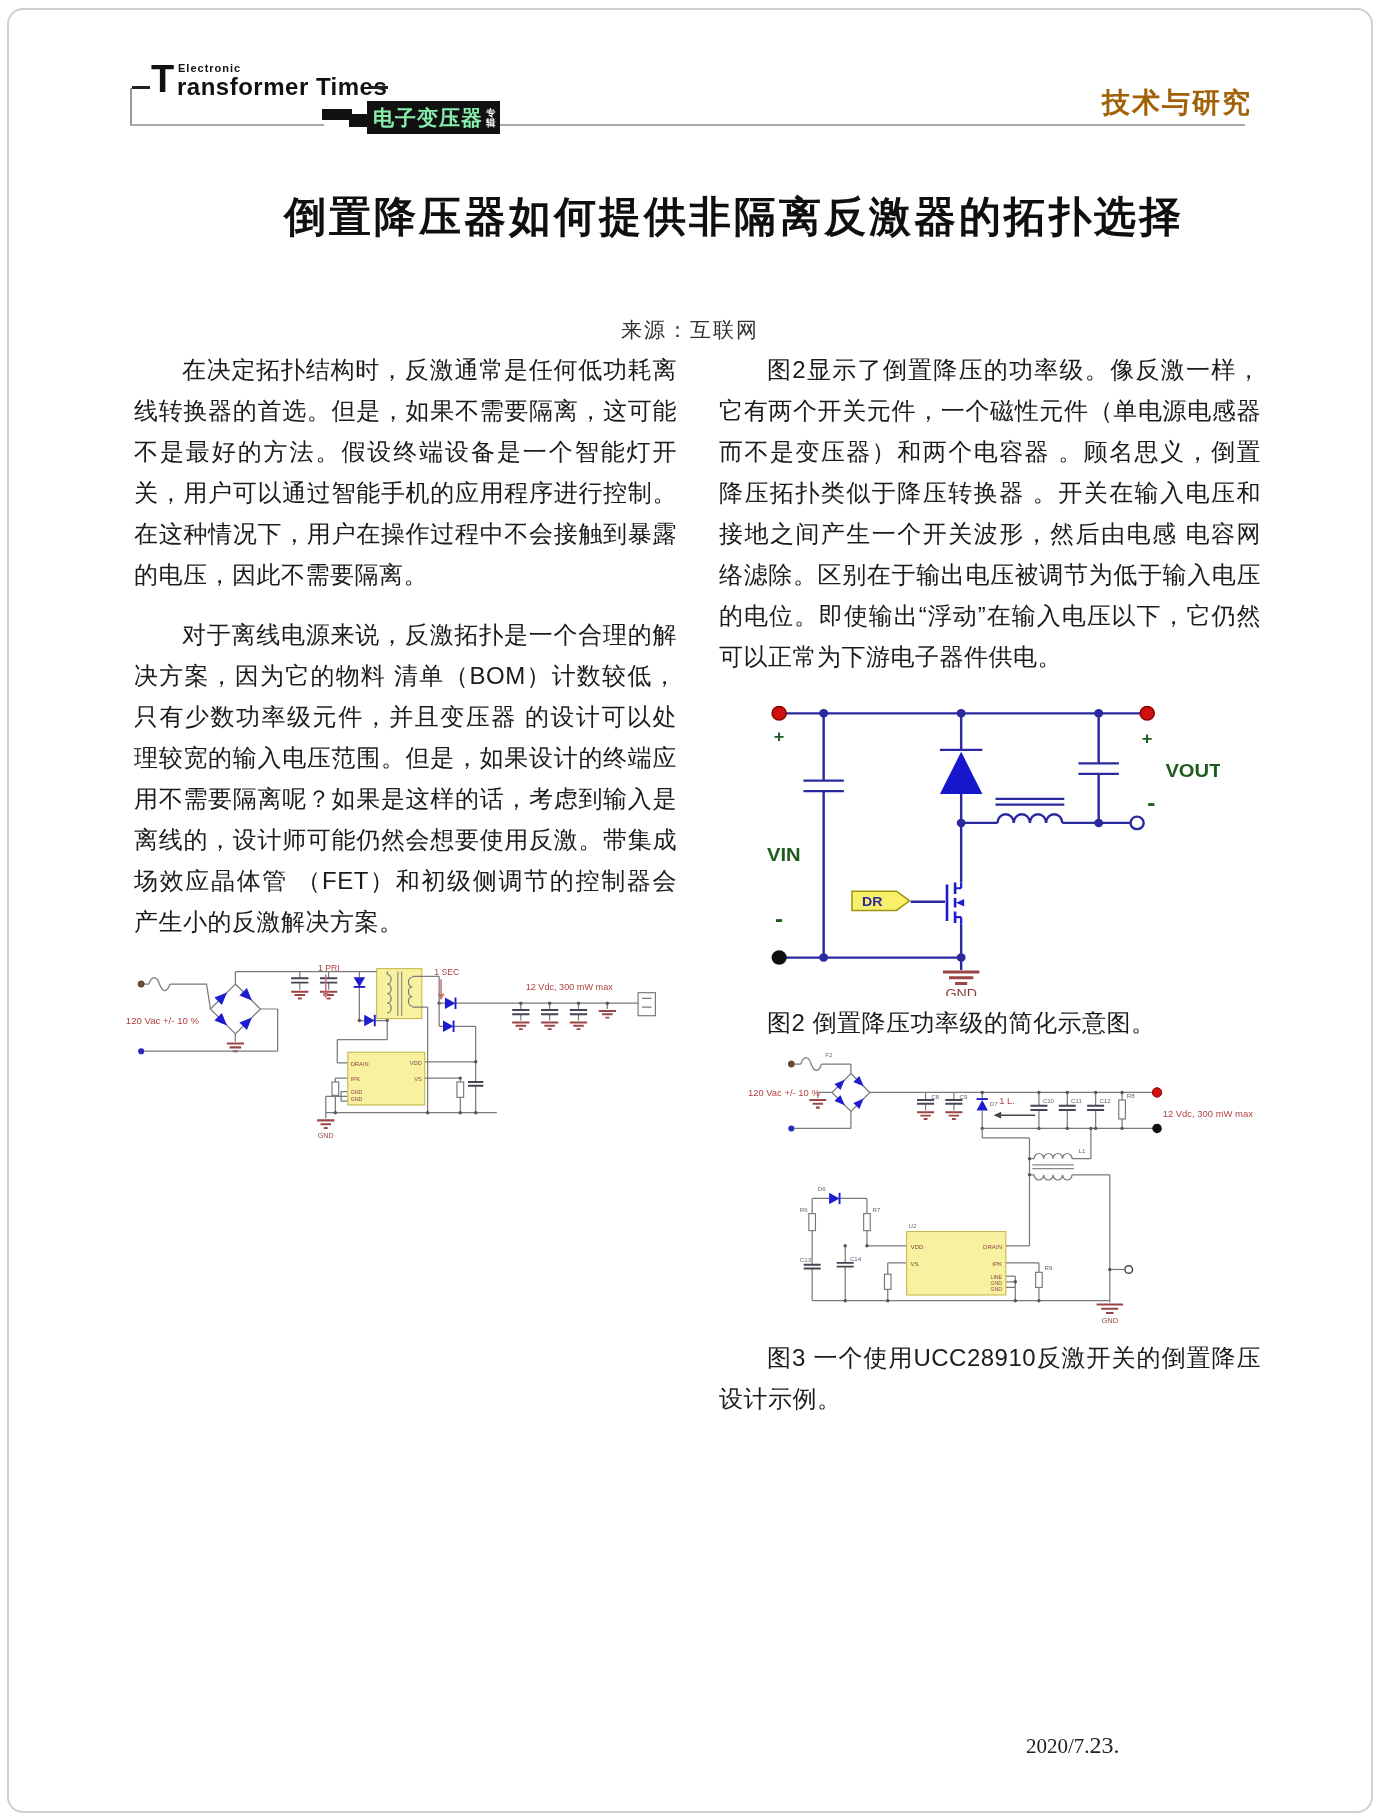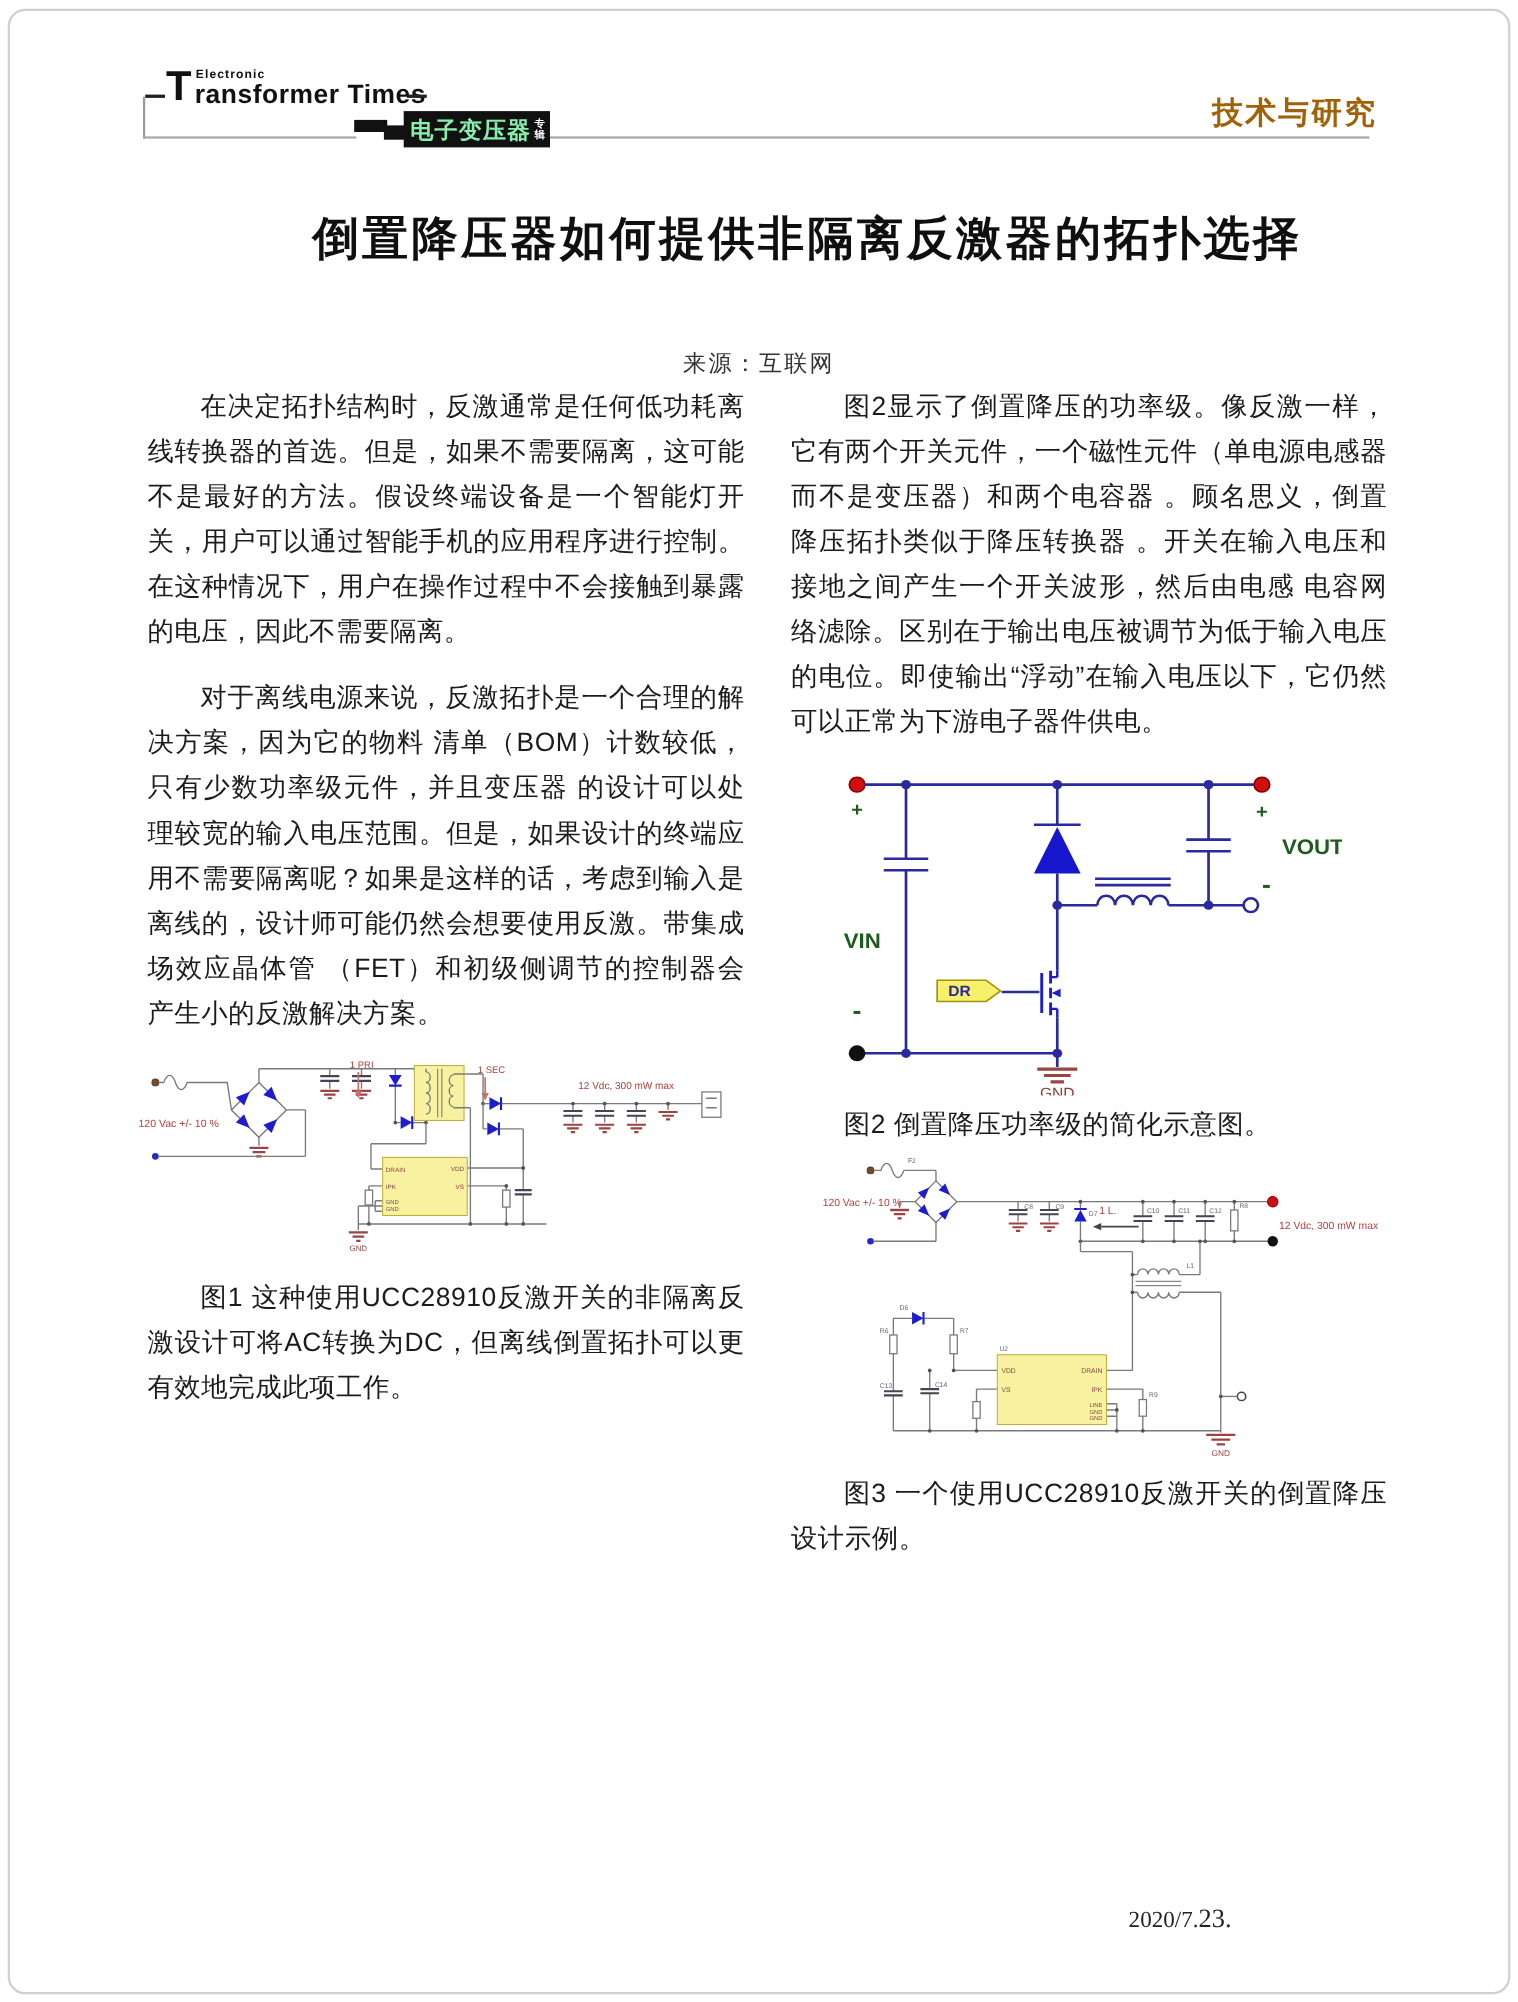--- a/index.html
+++ b/index.html
@@ -217,21 +217,20 @@
         <circle cx="445" cy="44" r="1.8" fill="#555"></circle>
     <circle cx="475" cy="44" r="1.8" fill="#555"></circle>
         <circle cx="505" cy="44" r="1.8" fill="#555"></circle>
     <text class="redtx" x="420" y="30" font-size="9.5">12 Vdc, 300 mW max</text>
 
     <rect x="537" y="33" width="18" height="24" fill="#fff" stroke="#777" stroke-width="1.2"></rect>
     <path class="wire2" d="M541,39 H551 M541,48 H551"></path>
   </svg>
   </div>
 
-  <p class="body-par caption">图1 这种使用UCC28910反激开关的非隔离反激设计可将AC转换为DC，但离线倒置拓扑可以更有效地完成此项工作。</p>
 </div>
 
 <div class="col-right">
   <p class="body-par">图2显示了倒置降压的功率级。像反激一样，它有两个开关元件，一个磁性元件（单电源电感器 而不是变压器）和两个电容器 。顾名思义，倒置降压拓扑类似于降压转换器 。开关在输入电压和接地之间产生一个开关波形，然后由电感 电容网络滤除。区别在于输出电压被调节为低于输入电压的电位。即使输出“浮动”在输入电压以下，它仍然可以正常为下游电子器件供电。</p>
 
   <div class="figwrap fig2-wrap">
   <svg width="455" height="300" viewBox="0 0 450 312" preserveAspectRatio="none">
 
     <path class="wire" d="M14,18 H378 M14,272 H194"></path>
 

